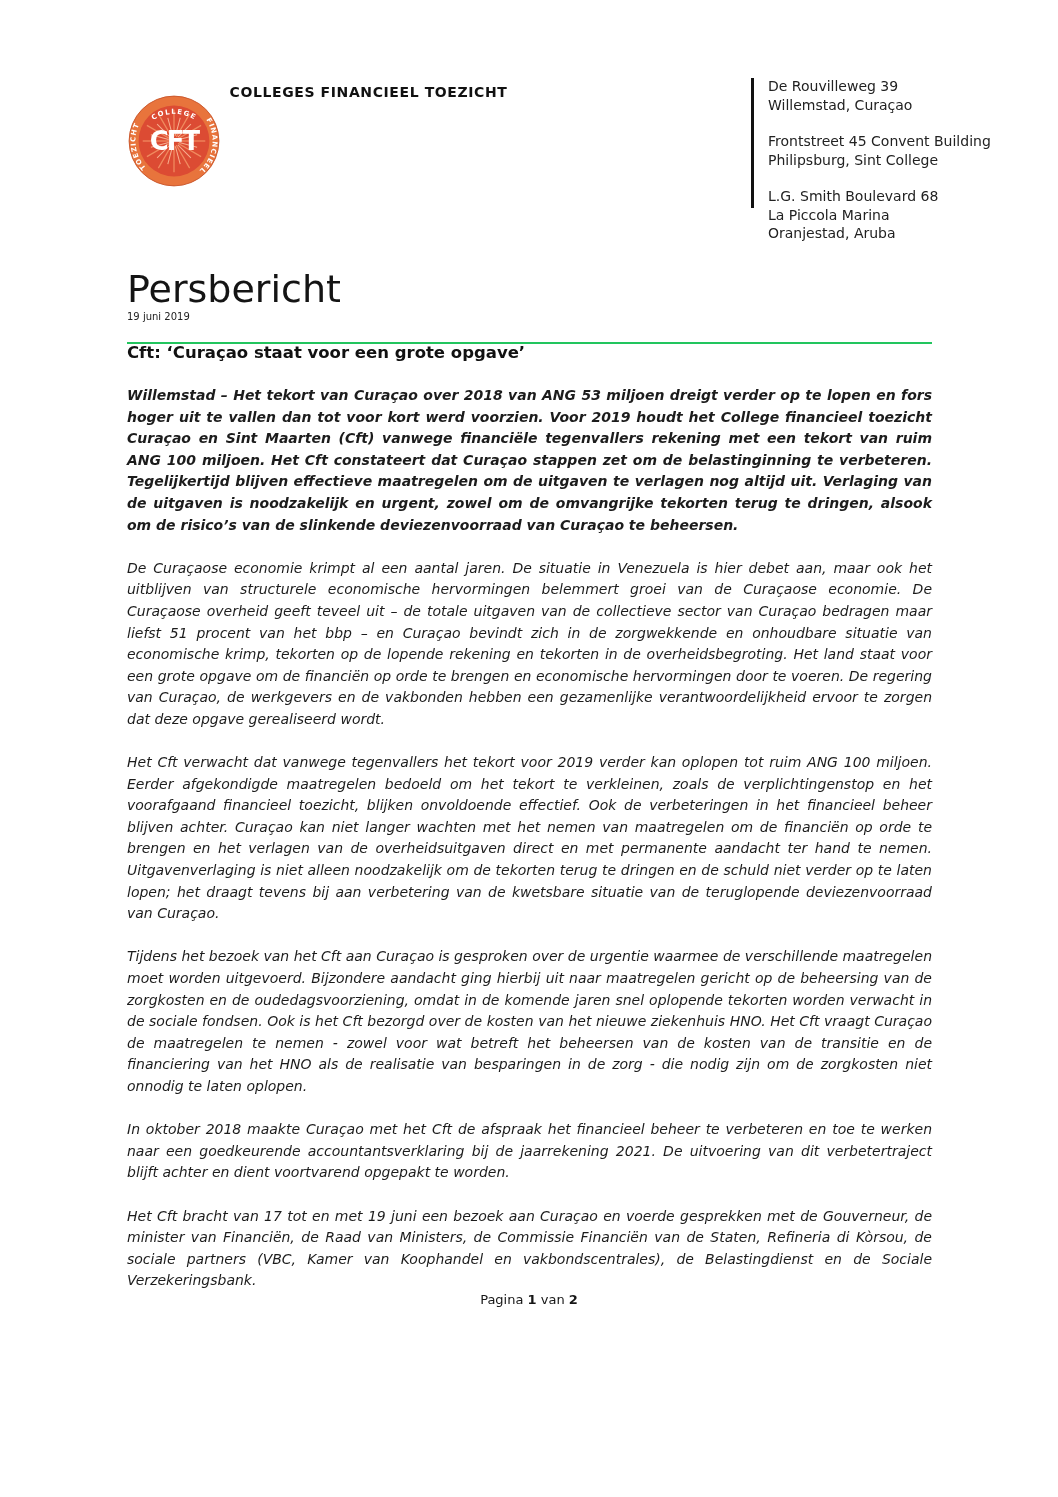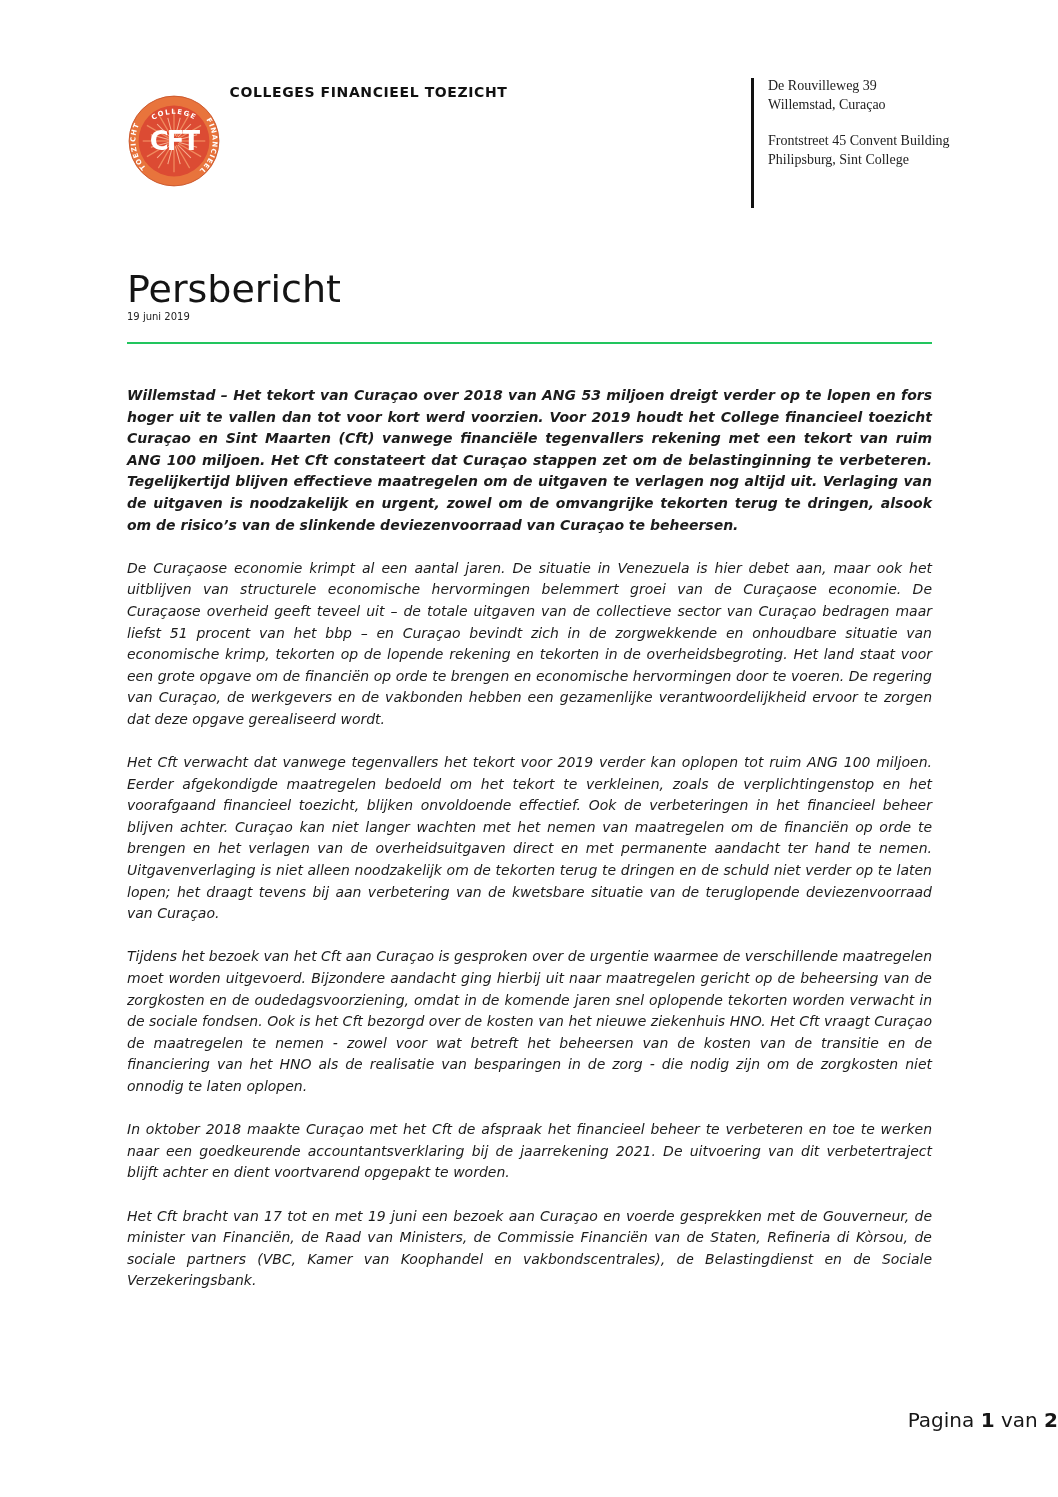--- a/index.html
+++ b/index.html
@@ -13,40 +13,40 @@
     overflow:hidden;
   }
   .logo { position:absolute; left:128px; top:95px; width:92px; height:92px; }
   .org-name {
     position:absolute; left:0; top:84px; width:737px;
     text-align:center; font-weight:bold; font-size:14px; letter-spacing:0.6px;
     color:#111;
   }
   .divider { position:absolute; left:751px; top:78px; width:3px; height:130px; background:#111; }
   .addresses { position:absolute; left:768px; top:77px; font-size:14px; line-height:18.5px; color:#222; }
-  .addr-group { margin-bottom:18px;font-family:Liberation Serif, serif; }
+  .addr-group { margin-bottom:18px; }
   .title-block {
     position:absolute; left:127px; top:268px; width:805px;
     border-bottom:2px solid #22c55e; padding-bottom:20px;
   }
   .doc-title { font-size:38px; line-height:42px; font-weight:normal; color:#141414; }
   .doc-date { font-size:10px; margin-top:1px; color:#222; }
   .headline {
     position:absolute; left:127px; top:343px; width:805px;
     font-size:16.5px; font-weight:bold; color:#111;
   }
   .body {
     position:absolute; left:127px; top:385px; width:805px;
     font-size:14px; line-height:21.6px; text-align:justify; color:#1c1c1c;font-style:italic;
   }
   .body p { margin:0 0 21.6px 0; }
   .body p.lead { font-weight:bold; }
   .footer {
-    position:absolute; left:0; top:1408px; width:100%;
-    text-align:right; font-size:20px; color:#161616;
+    position:absolute; left:0; top:1292px; width:100%;
+    text-align:center; font-size:13px; color:#161616;
   }
   .footer b { font-weight:bold; }
 </style>
 </head>
 <body>
 
 <div class="page">
 
   <svg class="logo" viewBox="0 0 100 100" aria-hidden="true">
     <circle cx="50" cy="50" r="48.8" fill="#E8743C" stroke="#C9552B" stroke-width="1"></circle>
@@ -102,27 +102,33 @@
 
   <div class="addresses">
     <div class="addr-group">
       <div>De Rouvilleweg 39</div>
       <div>Willemstad, Curaçao</div>
     </div>
     <div class="addr-group">
       <div>Frontstreet 45 Convent Building</div>
       <div>Philipsburg, Sint College</div>
     </div>
+    <div class="addr-group">
+      <div>L.G. Smith Boulevard 68</div>
+      <div>La Piccola Marina</div>
+      <div>Oranjestad, Aruba</div>
+    </div>
   </div>
 
   <div class="title-block">
     <div class="doc-title">Persbericht</div>
     <div class="doc-date">19 juni 2019</div>
   </div>
 
+  <div class="headline">Cft: ‘Curaçao staat voor een grote opgave’</div>
 
   <div class="body">
     <p class="lead">Willemstad – Het tekort van Curaçao over 2018 van ANG 53 miljoen dreigt verder op te lopen en fors hoger uit te vallen dan tot voor kort werd voorzien. Voor 2019 houdt het College financieel toezicht Curaçao en Sint Maarten (Cft) vanwege financiële tegenvallers rekening met een tekort van ruim ANG 100 miljoen. Het Cft constateert dat Curaçao stappen zet om de belastinginning te verbeteren. Tegelijkertijd blijven effectieve maatregelen om de uitgaven te verlagen nog altijd uit. Verlaging van de uitgaven is noodzakelijk en urgent, zowel om de omvangrijke tekorten terug te dringen, alsook om de risico’s van de slinkende deviezenvoorraad van Curaçao te beheersen.</p>
     <p>De Curaçaose economie krimpt al een aantal jaren. De situatie in Venezuela is hier debet aan, maar ook het uitblijven van structurele economische hervormingen belemmert groei van de Curaçaose economie. De Curaçaose overheid geeft teveel uit – de totale uitgaven van de collectieve sector van Curaçao bedragen maar liefst 51 procent van het bbp – en Curaçao bevindt zich in de zorgwekkende en onhoudbare situatie van economische krimp, tekorten op de lopende rekening en tekorten in de overheidsbegroting. Het land staat voor een grote opgave om de financiën op orde te brengen en economische hervormingen door te voeren. De regering van Curaçao, de werkgevers en de vakbonden hebben een gezamenlijke verantwoordelijkheid ervoor te zorgen dat deze opgave gerealiseerd wordt.</p>
     <p>Het Cft verwacht dat vanwege tegenvallers het tekort voor 2019 verder kan oplopen tot ruim ANG 100 miljoen. Eerder afgekondigde maatregelen bedoeld om het tekort te verkleinen, zoals de verplichtingenstop en het voorafgaand financieel toezicht, blijken onvoldoende effectief. Ook de verbeteringen in het financieel beheer blijven achter. Curaçao kan niet langer wachten met het nemen van maatregelen om de financiën op orde te brengen en het verlagen van de overheidsuitgaven direct en met permanente aandacht ter hand te nemen. Uitgavenverlaging is niet alleen noodzakelijk om de tekorten terug te dringen en de schuld niet verder op te laten lopen; het draagt tevens bij aan verbetering van de kwetsbare situatie van de teruglopende deviezenvoorraad van Curaçao.</p>
     <p>Tijdens het bezoek van het Cft aan Curaçao is gesproken over de urgentie waarmee de verschillende maatregelen moet worden uitgevoerd. Bijzondere aandacht ging hierbij uit naar maatregelen gericht op de beheersing van de zorgkosten en de oudedagsvoorziening, omdat in de komende jaren snel oplopende tekorten worden verwacht in de sociale fondsen. Ook is het Cft bezorgd over de kosten van het nieuwe ziekenhuis HNO. Het Cft vraagt Curaçao de maatregelen te nemen - zowel voor wat betreft het beheersen van de kosten van de transitie en de financiering van het HNO als de realisatie van besparingen in de zorg - die nodig zijn om de zorgkosten niet onnodig te laten oplopen.</p>
     <p>In oktober 2018 maakte Curaçao met het Cft de afspraak het financieel beheer te verbeteren en toe te werken naar een goedkeurende accountantsverklaring bij de jaarrekening 2021. De uitvoering van dit verbetertraject blijft achter en dient voortvarend opgepakt te worden.</p>
     <p>Het Cft bracht van 17 tot en met 19 juni een bezoek aan Curaçao en voerde gesprekken met de Gouverneur, de minister van Financiën, de Raad van Ministers, de Commissie Financiën van de Staten, Refineria di Kòrsou, de sociale partners (VBC, Kamer van Koophandel en vakbondscentrales), de Belastingdienst en de Sociale Verzekeringsbank.</p>
   </div>
 

